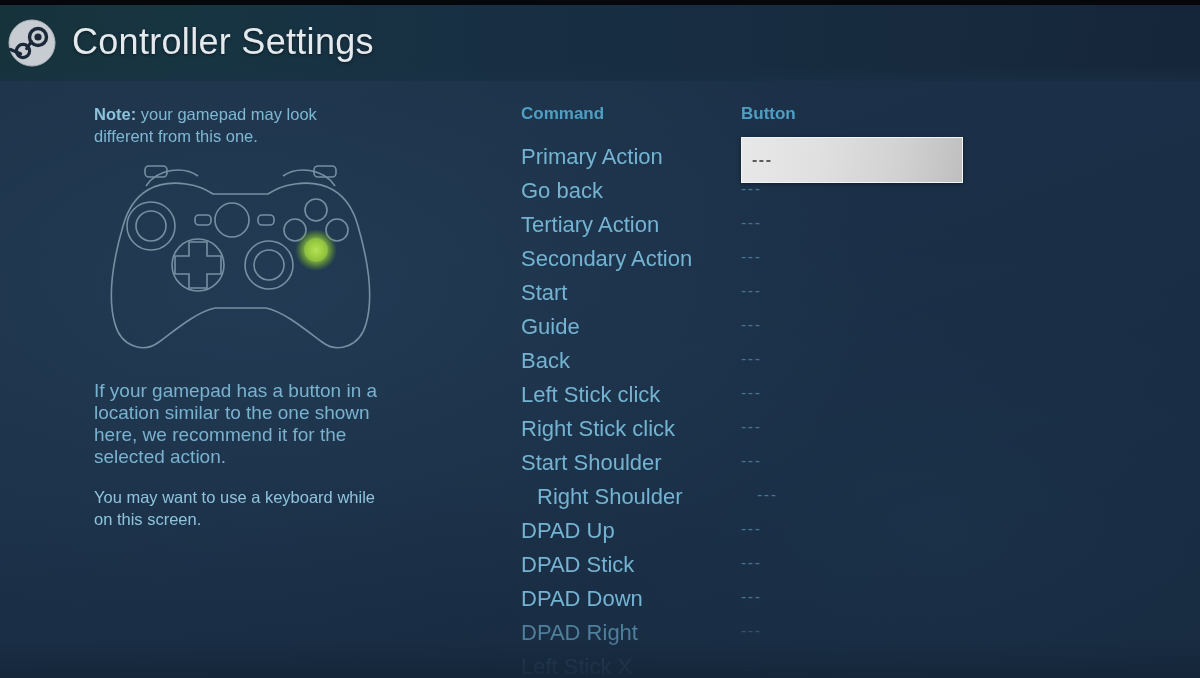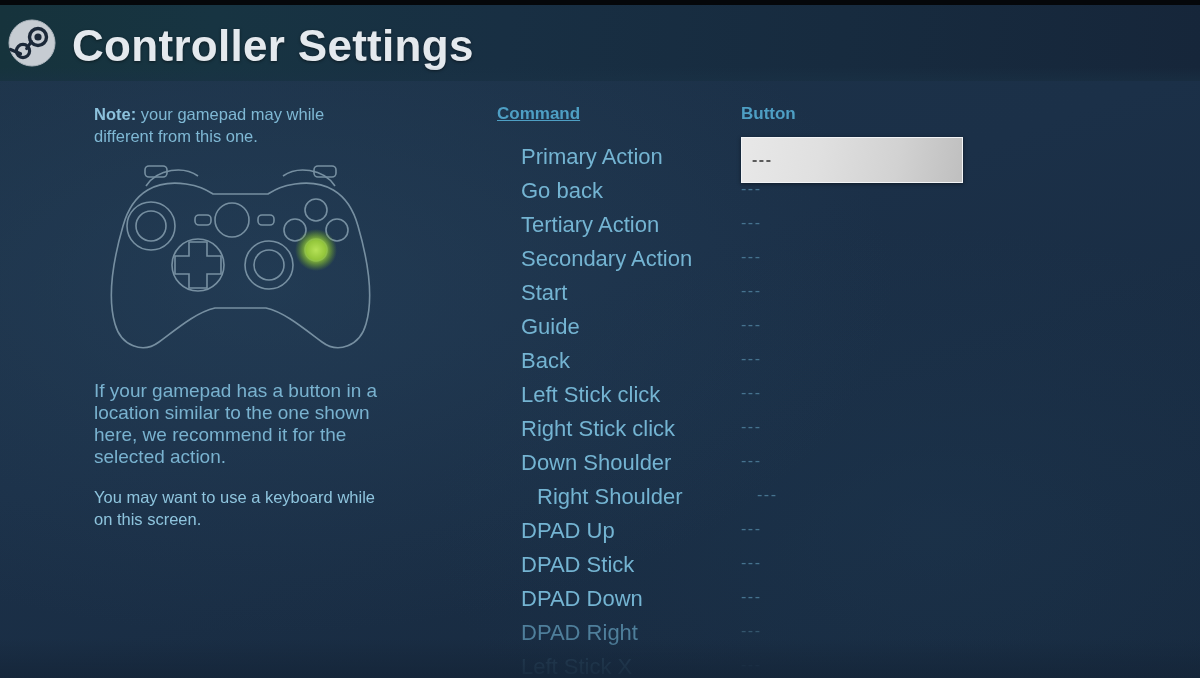--- a/index.html
+++ b/index.html
@@ -32,21 +32,21 @@
   }
   #header:after {
     content:""; position:absolute; left:0; bottom:0; width:100%; height:14px;
     background:linear-gradient(to bottom, rgba(22,44,60,0) 0%, rgba(26,50,70,0.55) 100%);
   }
   .steam-logo {
     position:absolute; left:8px; top:14px; width:48px; height:48px;
   }
   .page-title {
     position:absolute; left:72px; top:16px;
-    font-size:44px; font-weight:700; letter-spacing:0.3px;
+    font-size:36px; font-weight:400; letter-spacing:0.3px;
     color:#e4e9ee;
     text-shadow:0 1px 3px rgba(0,0,0,0.5);
   }
   
   .note-text {
     position:absolute; left:94px; top:103px; width:278px;
     font-size:16.5px; line-height:22px; color:#7fb8d4;
   }
   .note-text b { font-weight:600; color:#8cc2dc; }
   #gamepad {
@@ -73,21 +73,21 @@
   .wm-url {
     position:absolute; left:62px; top:32px;
     font-size:13px; color:#c6d6e2; letter-spacing:0.4px;
   }
   .wm-mark { position:absolute; left:4px; top:4px; width:46px; height:46px; }
   
   #table { position:absolute; left:0; top:0; width:1200px; height:678px; }
   .col-head {
     position:absolute; font-size:17px; font-weight:700; color:#4e9fc4;
   }
-  .head-command { left:497px; top:104px;text-decoration:underline; }
+  .head-command { left:521px; top:104px; }
   .head-button  { left:741px; top:104px; }
   .row {
     position:absolute; left:521px; width:470px; height:34px;
   }
   .row .cmd {
     position:absolute; left:0; top:0;
     font-size:22px; color:#74b4d2; white-space:nowrap;
   }
   .row .btn {
     position:absolute; left:220px; top:2px;
@@ -130,21 +130,21 @@
         <circle cx="30" cy="18" r="3.6" fill="#1b2838"></circle>
         <circle cx="15" cy="32" r="6.6" fill="none" stroke="#1b2838" stroke-width="3.2"></circle>
         <path d="M2.5 30.5 L12.5 34.8" stroke="#1b2838" stroke-width="3.2" fill="none" stroke-linecap="round"></path>
         <path d="M18.6 29.6 L23.5 22.4" stroke="#1b2838" stroke-width="3.0" fill="none" stroke-linecap="round"></path>
       </svg>
     </span>
     <div class="page-title">Controller Settings</div>
   </div>
 
   <div class="note-text">
-    <b>Note:</b><span> your gamepad may while different from this one.</span>
+    <b>Note:</b><span> your gamepad may look different from this one.</span>
   </div>
 
   <div id="gamepad">
     <svg width="305" height="200" viewBox="0 0 305 200">
       <defs>
         <radialGradient id="glow" cx="50%" cy="50%" r="50%">
           <stop offset="0%" stop-color="#b6e257" stop-opacity="1"></stop>
           <stop offset="45%" stop-color="#9ace3a" stop-opacity="0.95"></stop>
           <stop offset="75%" stop-color="#7fb82c" stop-opacity="0.45"></stop>
           <stop offset="100%" stop-color="#6ba423" stop-opacity="0"></stop>
@@ -223,21 +223,21 @@
         </div>
         <div class="row" style="top: 382px;">
           <span class="cmd">Left Stick click</span>
           <span class="btn">---</span>
         </div>
         <div class="row" style="top: 416px;">
           <span class="cmd">Right Stick click</span>
           <span class="btn">---</span>
         </div>
         <div class="row" style="top: 450px;">
-          <span class="cmd">Down Shoulder</span>
+          <span class="cmd">Start Shoulder</span>
           <span class="btn">---</span>
         </div>
         <div class="row" style="top: 484px; margin-left: 16px;">
           <span class="cmd">Right Shoulder</span>
           <span class="btn">---</span>
         </div>
         <div class="row" style="top: 518px;">
           <span class="cmd">DPAD Up</span>
           <span class="btn">---</span>
         </div>

